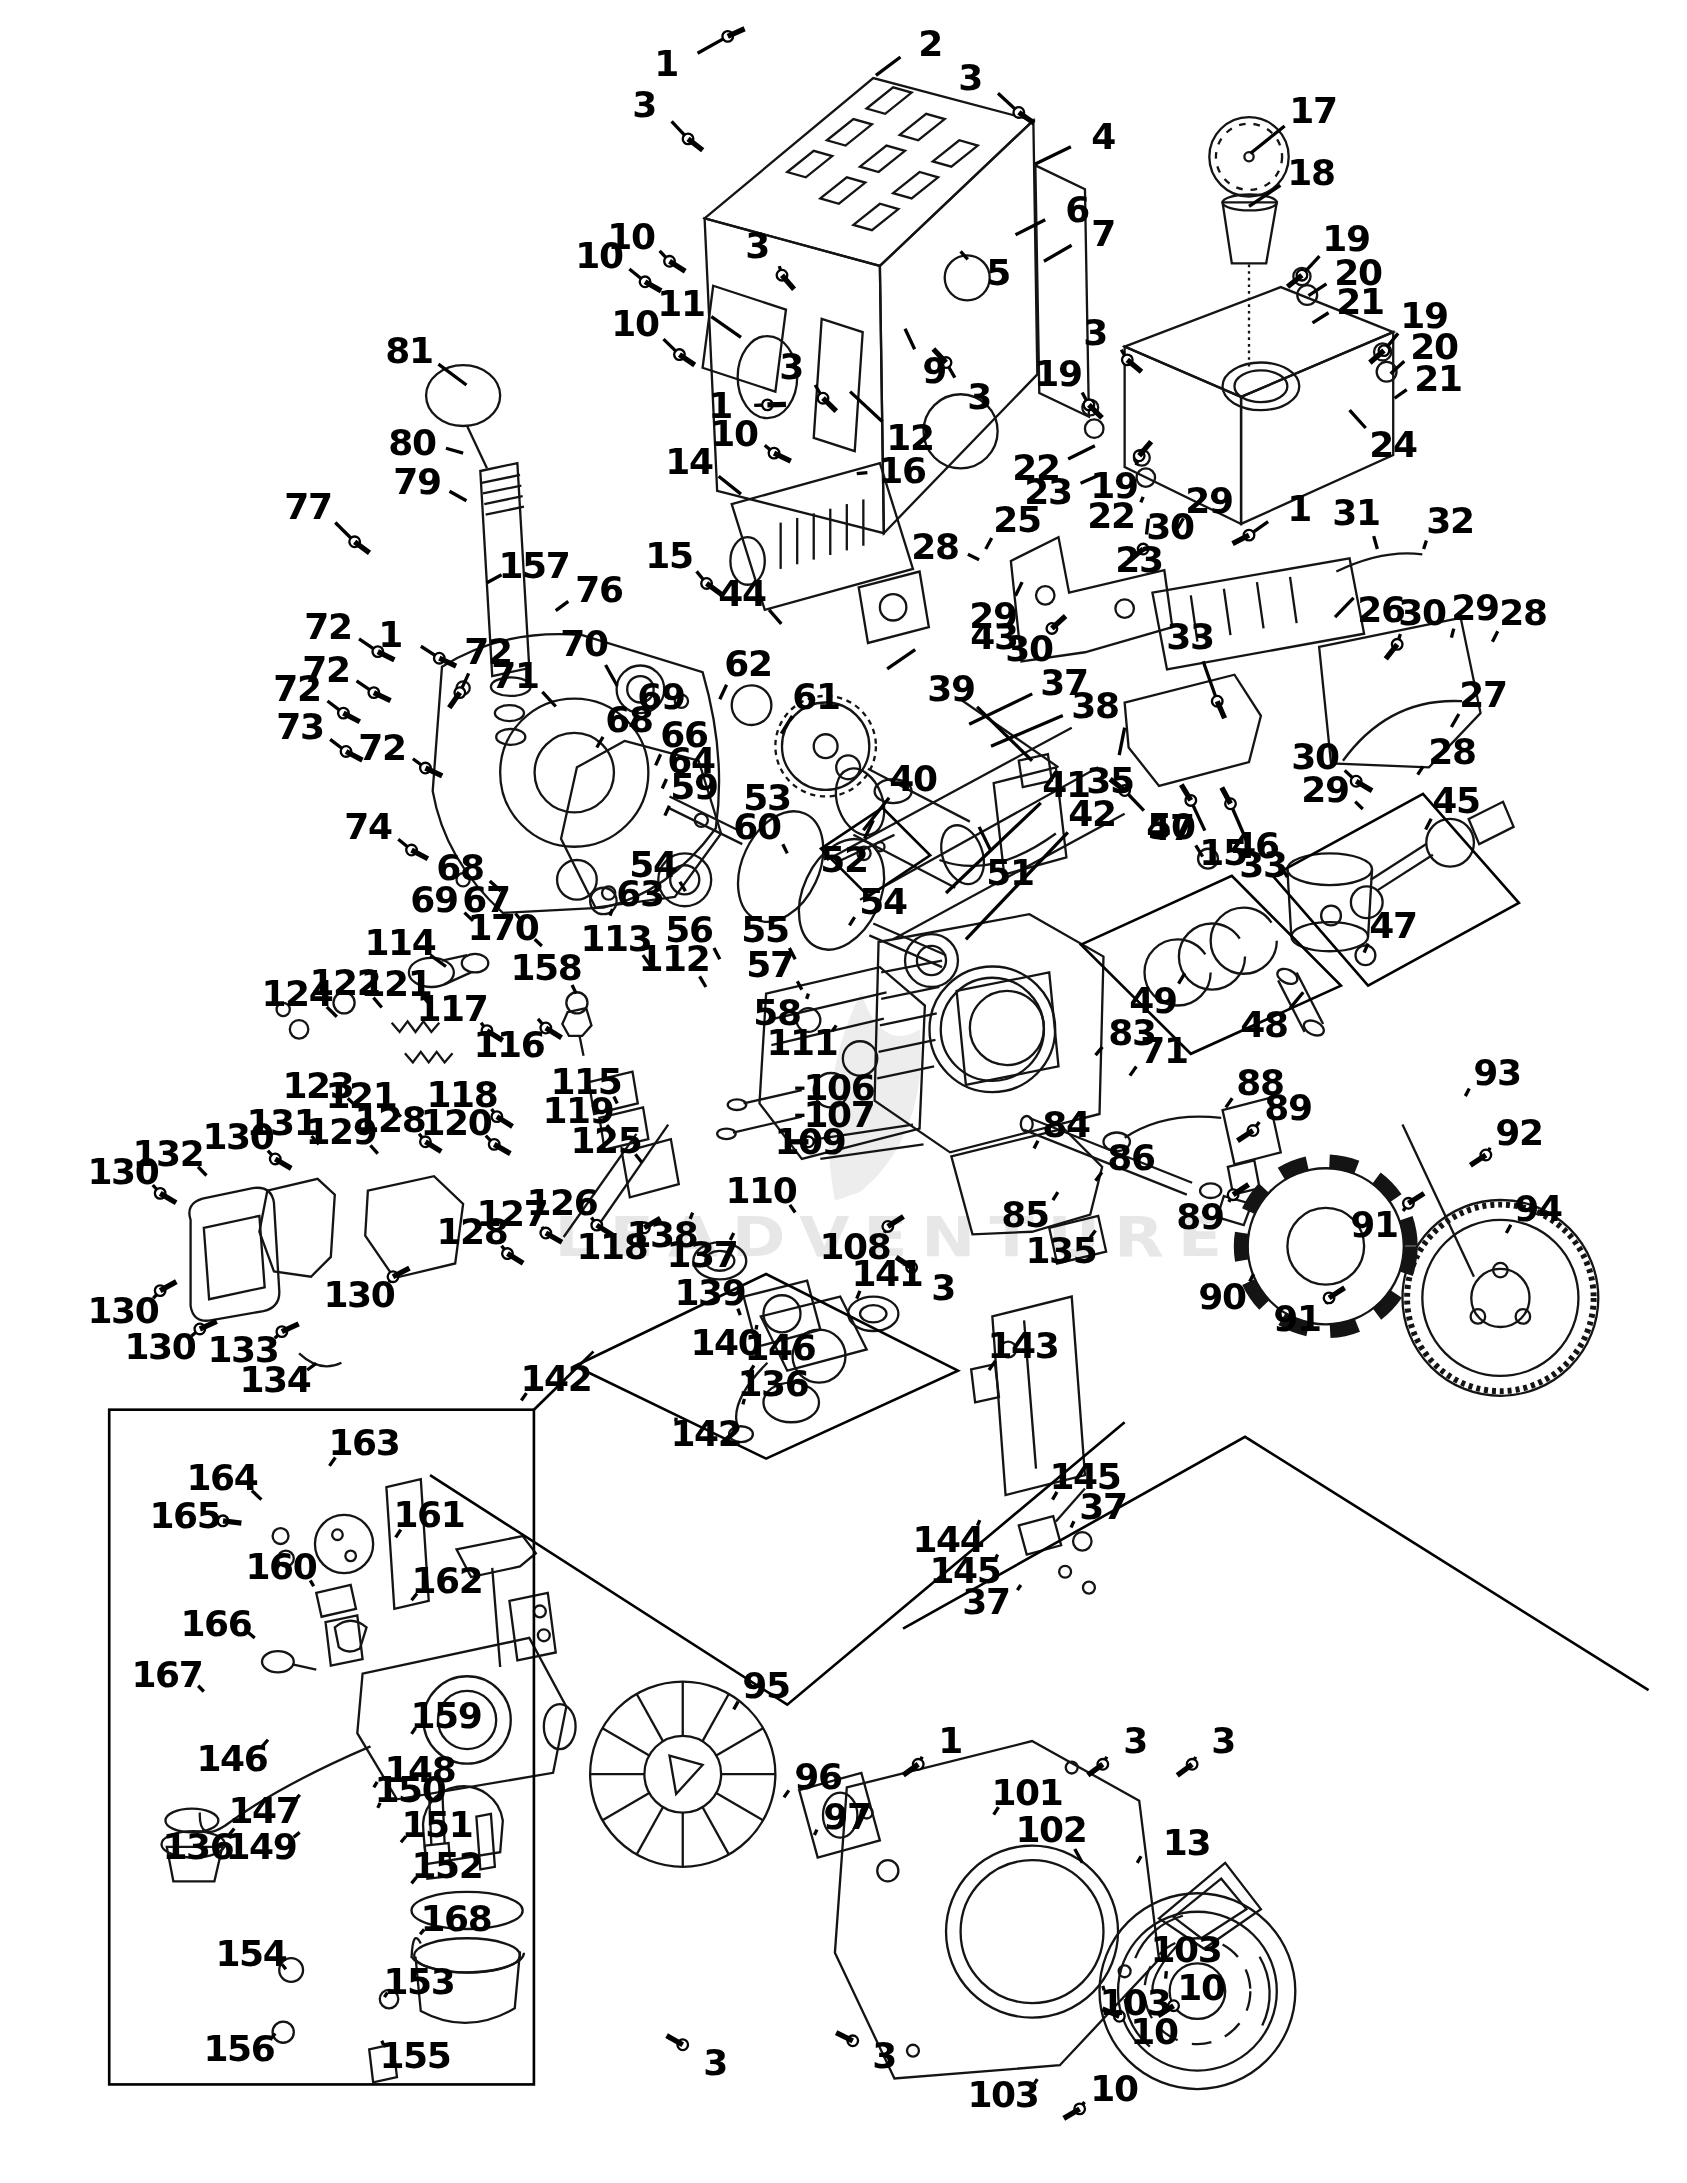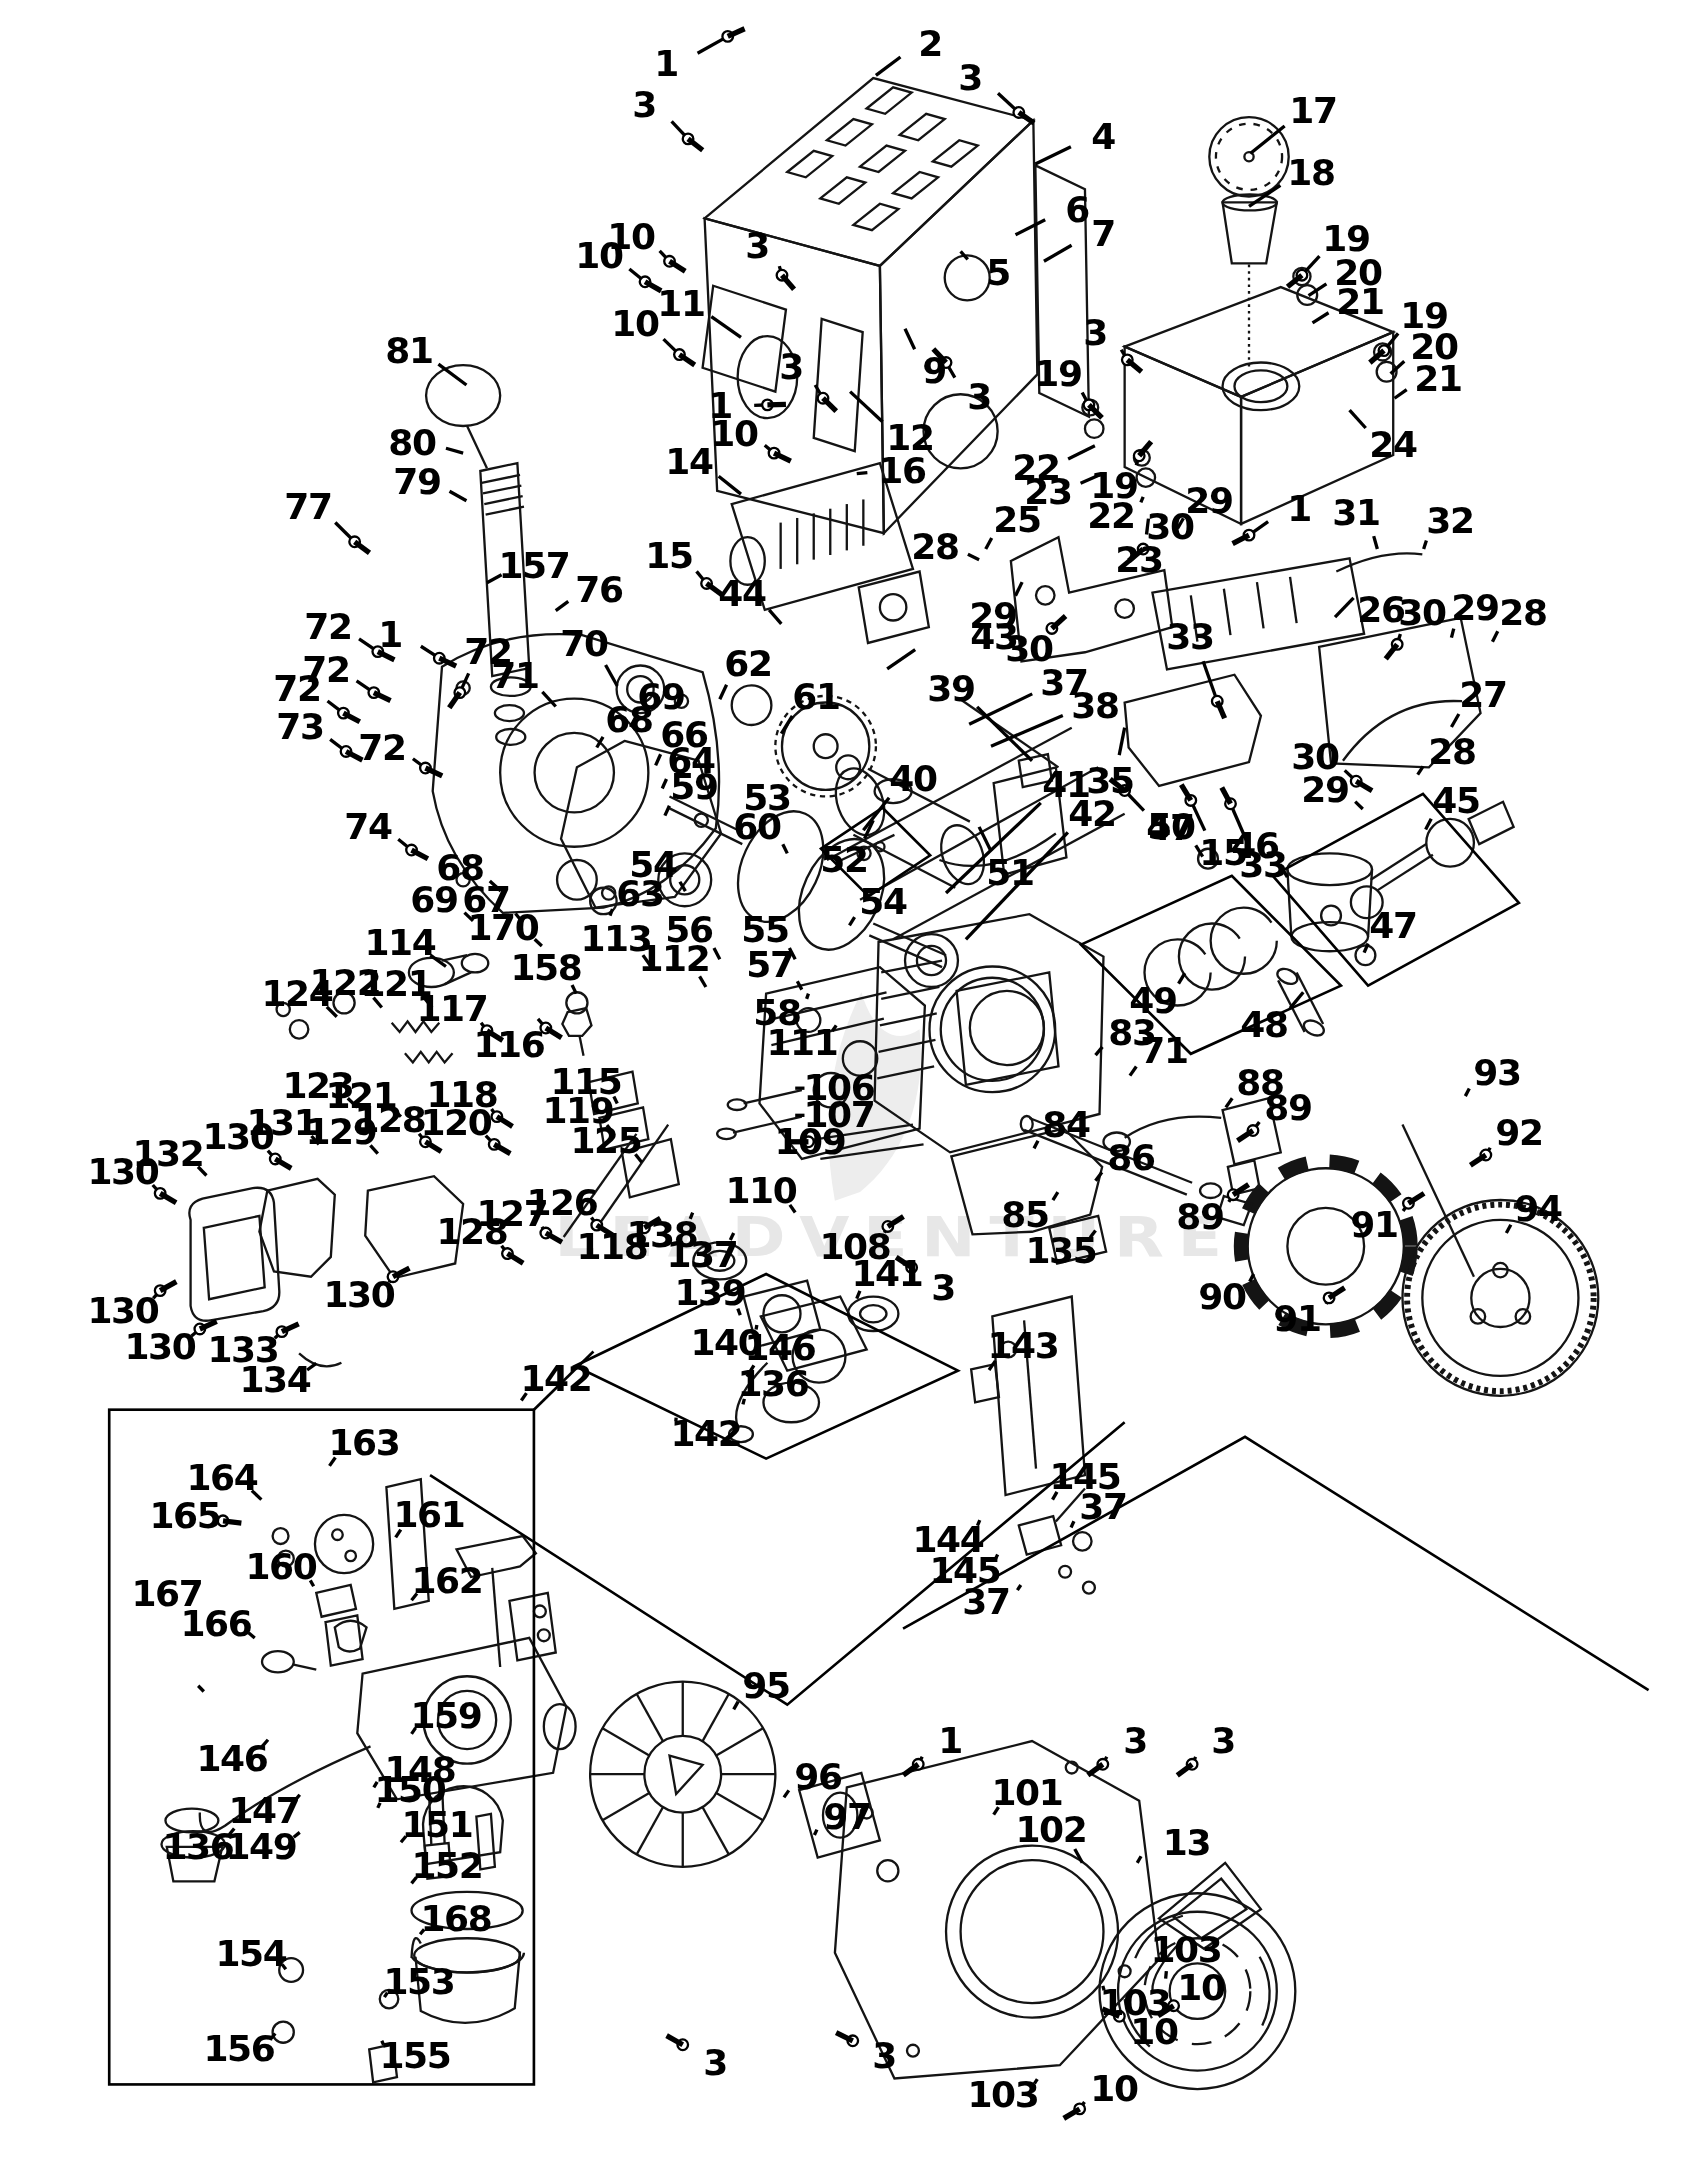--- a/index.html
+++ b/index.html
@@ -948,21 +948,21 @@
       <div class="callout" style="left: 706px; top: 1434px;">142</div>
       <div class="callout" style="left: 556px; top: 1379px;">142</div>
       <div class="callout" style="left: 1023px; top: 1346px;">143</div>
       <div class="callout" style="left: 364px; top: 1443px;">163</div>
       <div class="callout" style="left: 222px; top: 1478px;">164</div>
       <div class="callout" style="left: 185px; top: 1516px;">165</div>
       <div class="callout" style="left: 429px; top: 1515px;">161</div>
       <div class="callout" style="left: 281px; top: 1567px;">160</div>
       <div class="callout" style="left: 447px; top: 1581px;">162</div>
       <div class="callout" style="left: 216px; top: 1624px;">166</div>
-      <div class="callout" style="left: 167px; top: 1594px;">167</div>
+      <div class="callout" style="left: 167px; top: 1675px;">167</div>
       <div class="callout" style="left: 232px; top: 1759px;">146</div>
       <div class="callout" style="left: 446px; top: 1716px;">159</div>
       <div class="callout" style="left: 420px; top: 1770px; text-align: right;">148</div>
       <div class="callout" style="left: 410px; top: 1790px; text-align: center;">150</div>
       <div class="callout" style="left: 264px; top: 1811px;">147</div>
       <div class="callout" style="left: 261px; top: 1847px;">149</div>
       <div class="callout" style="left: 437px; top: 1825px;">151</div>
       <div class="callout" style="left: 198px; top: 1847px;">136</div>
       <div class="callout" style="left: 447px; top: 1866px;">152</div>
       <div class="callout" style="left: 456px; top: 1919px;">168</div>

